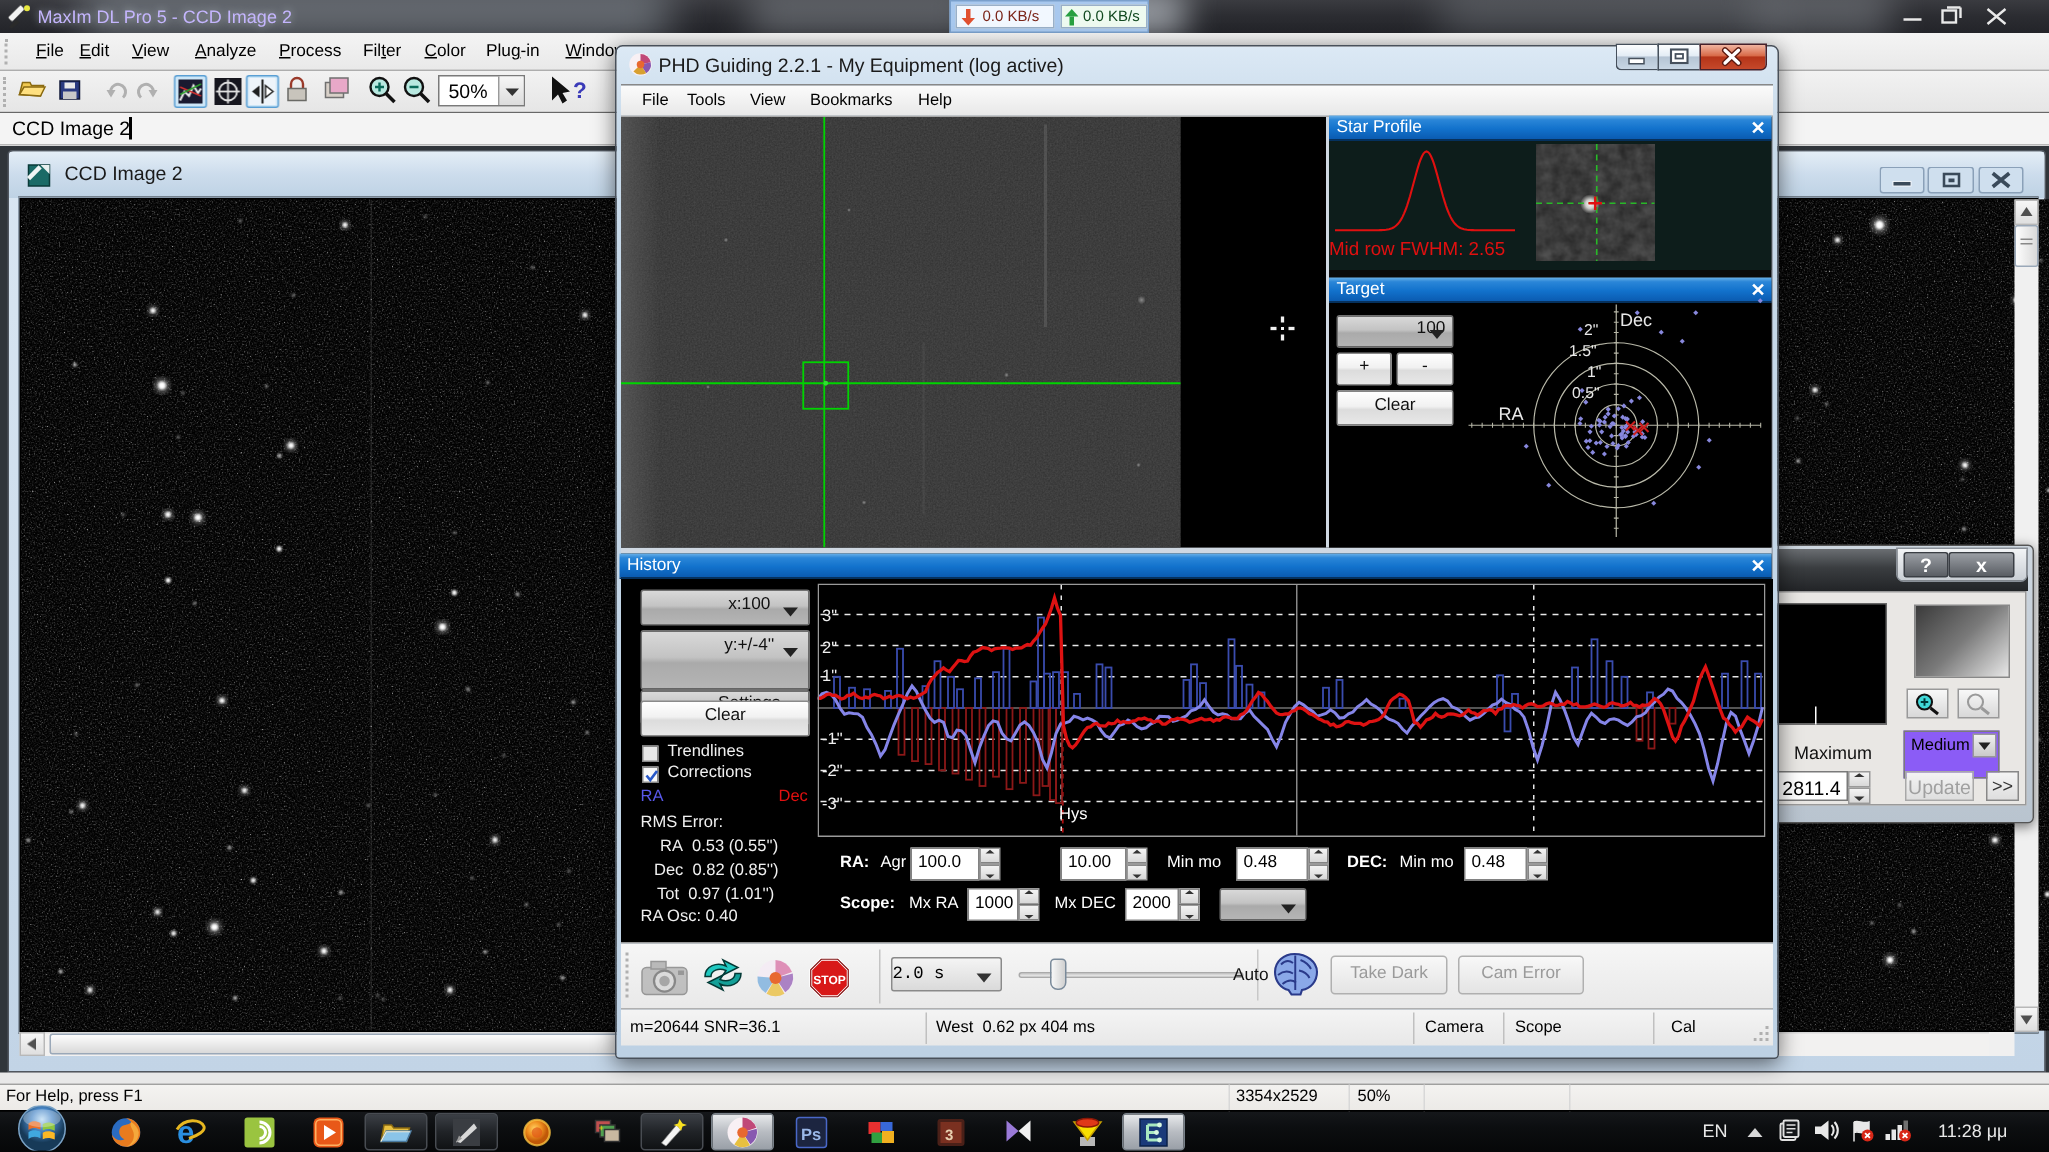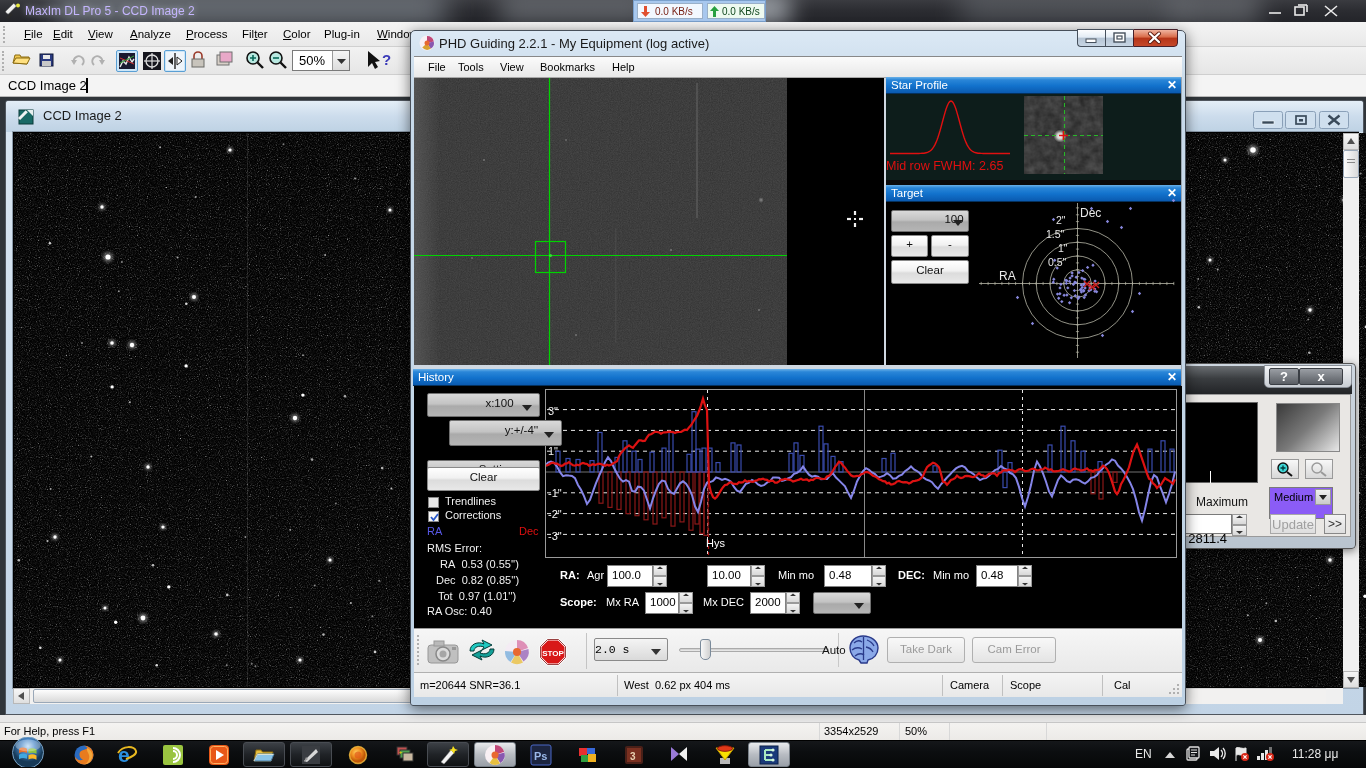--- a/index.html
+++ b/index.html
@@ -416,21 +416,21 @@
           <line x1="15" y1="12" x2="20" y2="16" stroke="#9a9a9a" stroke-width="2"></line>
         </svg></div>
 <span class="a" style="left:40px;top:100px;font-size:12px;color:#111;">Maximum</span>
 <div class="a" style="left:113px;top:92px;width:64px;height:32px;background:#8b5cf6;border:1px solid #7a7a7a;font-size:11px;color:#000;">
         <span style="position:absolute;left:4px;top:3px;">Medium</span>
         <div class="a" style="right:1px;top:1px;width:16px;height:16px;background:linear-gradient(180deg,#f0f0f0,#cacaca);border:1px solid #999;"><svg width="14" height="14">
             <polygon points="3,5 11,5 7,10" fill="#222"></polygon>
           </svg></div>
       </div>
 <div class="a" style="left:0px;top:119px;width:76px;height:20px;background:#fff;border:1px solid #7a7a7a;font-size:13px;color:#000;text-align:right;">
-        <span style="position:absolute;right:4px;top:16px;margin-left:40px;">2811.4</span>
+        <span style="position:absolute;right:4px;top:3px;margin-left:40px;">2811.4</span>
       </div>
 <div class="a" style="left:76px;top:119px;width:15px;height:20px;">
 <div class="updn" style="position:absolute;top:0;height:11px;width:15px;"></div>
         <div class="updn" style="position:absolute;top:11px;height:11px;width:15px;"></div>
 <svg class="a" width="15" height="22" style="left:0;top:0;">
           <polygon points="4,4 11,4 7.5,1.5" fill="#333"></polygon>
           <polygon points="4,17 11,17 7.5,20" fill="#333"></polygon>
         </svg>
 </div>
 <div class="a" style="left:114px;top:119px;width:46px;height:20px;background:linear-gradient(180deg,#f4f4f4,#dedede);border:1px solid #a8a8a8;font-size:13px;color:#a0a0a0;text-align:center;"><span style="position:relative;top:2px;">Update</span></div>
@@ -800,21 +800,21 @@
 <span class="a" style="left:548px;top:405px;font-size:11px;color:#f0f0f0;z-index:12;">3"</span>
 <span class="a" style="left:548px;top:426px;font-size:11px;color:#f0f0f0;z-index:12;">2"</span>
 <span class="a" style="left:548px;top:445px;font-size:11px;color:#f0f0f0;z-index:12;">1"</span>
 <span class="a" style="left:548px;top:487px;font-size:11px;color:#f0f0f0;z-index:12;">-1"</span>
 <span class="a" style="left:548px;top:508px;font-size:11px;color:#f0f0f0;z-index:12;">-2"</span>
 <span class="a" style="left:548px;top:530px;font-size:11px;color:#f0f0f0;z-index:12;">-3"</span>
 <div class="a" style="z-index:12;font-size:11px;">
 <div class="gbtn a" style="left:427px;top:393px;width:113px;height:24px;"><span style="position:relative;top:3px;">x:100</span><svg width="12" height="10" style="position:absolute;right:6px;top:9px;">
         <polygon points="1,2 11,2 6,8" fill="#222"></polygon>
       </svg></div>
-<div class="gbtn a" style="left:449px;top:420px;width:113px;height:26px;"><span style="position:relative;top:3px;">y:+/-4''</span><svg width="12" height="10" style="position:absolute;right:6px;top:9px;">
+<div class="gbtn a" style="left:427px;top:420px;width:113px;height:40px;"><span style="position:relative;top:3px;">y:+/-4''</span><svg width="12" height="10" style="position:absolute;right:6px;top:9px;">
         <polygon points="1,2 11,2 6,8" fill="#222"></polygon>
       </svg></div>
 <div class="gbtn a" style="left:427px;top:444px;width:113px;height:23px;margin-top:16px;"><span style="position:relative;top:2px;">Settings</span><svg width="12" height="10" style="position:absolute;right:6px;top:9px;">
         <polygon points="1,2 11,2 6,8" fill="#222"></polygon>
       </svg></div>
 <div class="wbtn a" style="left:427px;top:467px;width:113px;height:24px;"><span style="position:relative;top:3px;">Clear</span></div>
 <div class="a" style="left:428px;top:497px;width:11px;height:11px;background:#e8e8e8;border:1px solid #888;"></div>
 <span class="a" style="left:445px;top:495px;color:#f0f0f0;">Trendlines</span>
 <div class="a" style="left:428px;top:511px;width:11px;height:11px;background:#f8f8f8;border:1px solid #888;"><svg width="11" height="11">
         <path d="M2 5 L4.5 8 L9 2" stroke="#2858c8" stroke-width="1.8" fill="none"></path>

